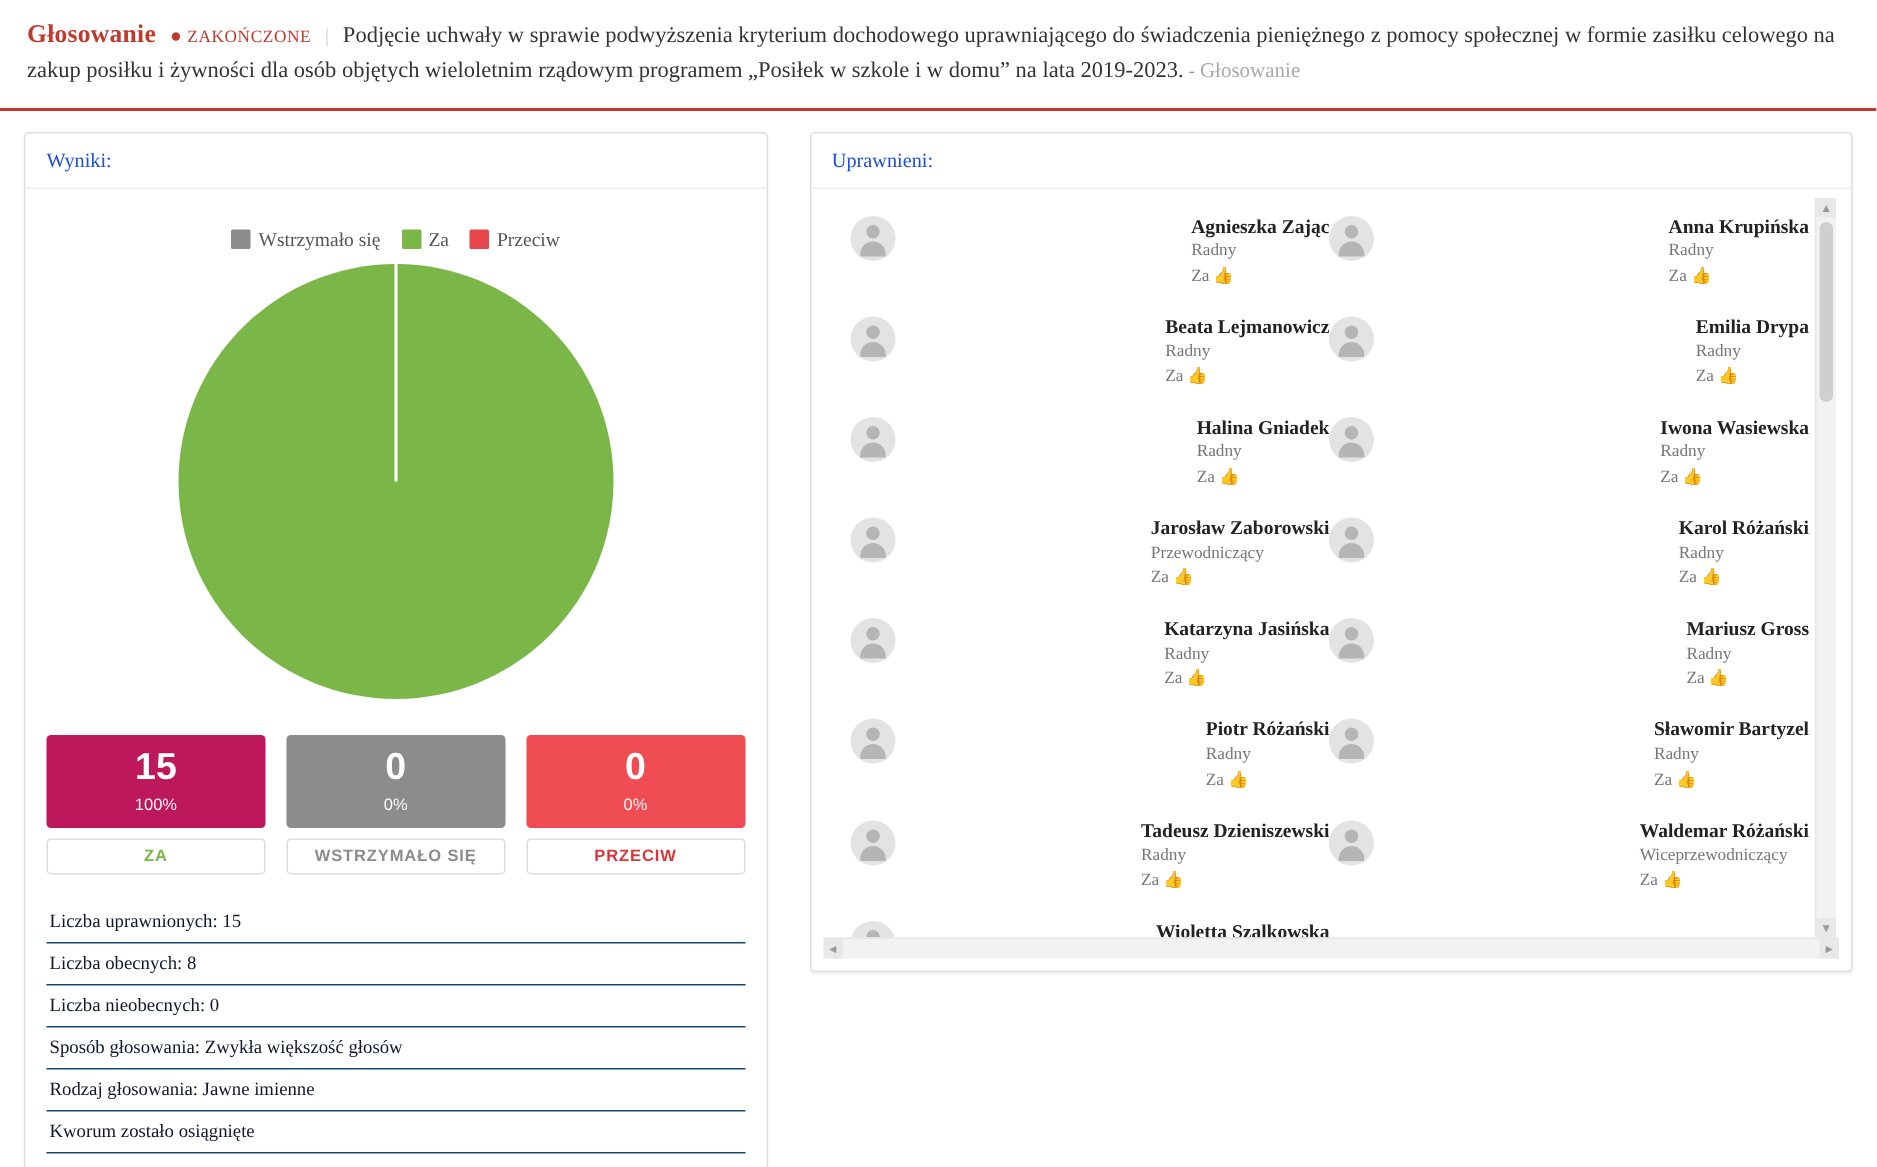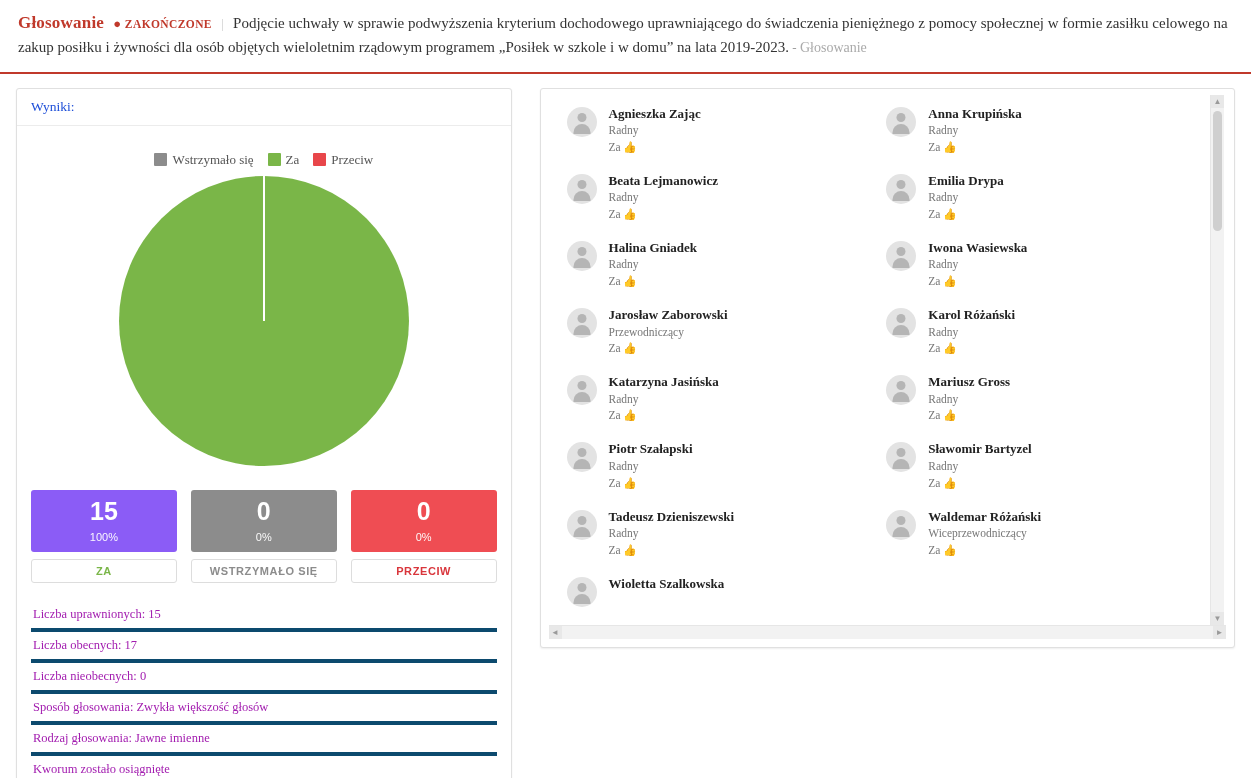--- a/index.html
+++ b/index.html
@@ -24,21 +24,21 @@
   }
   .header-title {
     color: #c0392b;
     font-weight: bold;
     font-size: 17px;
     letter-spacing: .2px;
   }
   .header-status {
     color: #c0392b;
     font-size: 11.5px;
-    font-weight: bold;
+    font-weight: normal;
     letter-spacing: .4px;
     margin-left: 6px;
     margin-top: 28px;
   }
   .header-status .dot {
     font-size: 13px;
     line-height: 1;
   }
   .header-sep {
     color: #cccccc;
@@ -161,43 +161,44 @@
     letter-spacing: .6px;
     padding: 5px 0;
     font-family: "Liberation Sans", sans-serif;
   }
 
   
   .stats {
     padding: 18px 14px 10px 14px;
   }
   .stat-row {
-    border-bottom: 4px solid #0c4a6e;
+    border-bottom: 1px solid #0c4a6e;
     padding: 6px 2px;
     font-size: 12.5px;
-    color: #a21caf;
+    color: #0f172a;
   }
 
   
   .voters-outer {
     flex: 1;
     position: relative;
     margin: 6px 8px 0 8px;
     overflow: hidden;
   }
   .voters-grid {
     display: flex;
     padding: 10px 20px 0 18px;
   }
   .voter-col { width: 50%; }
   .voter {
     display: flex;
     gap: 12px;
     align-items: flex-start;
     margin-bottom: 16px;
+    justify-content: space-between;
   }
   .avatar {
     width: 30px; height: 30px;
     border-radius: 50%;
     background: #e3e3e3;
     flex: none;
     position: relative;
     margin-top: 2px;
   }
   .avatar::before {
@@ -320,21 +321,21 @@
     </div>
 
     <div class="pie-wrap">
       <div class="pie" id="pie" style="background: conic-gradient(rgb(140, 140, 140) 0deg, rgb(140, 140, 140) 0deg, rgb(122, 182, 72) 0deg, rgb(122, 182, 72) 360deg, rgb(232, 70, 74) 360deg, rgb(232, 70, 74) 360deg);">
         <div class="pie-split"></div>
       </div>
     </div>
 
     <div class="results">
       <div class="result-col">
-        <div class="result-box" style="background:#8b5cf6">
+        <div class="result-box" style="background:#be185d">
           <div class="result-count">15</div>
           <div class="result-pct">100%</div>
         </div>
         <div class="result-label" style="color:#7ab648">ZA</div>
       </div>
       <div class="result-col">
         <div class="result-box" style="background:#8c8c8c">
           <div class="result-count">0</div>
           <div class="result-pct">0%</div>
         </div>
@@ -344,29 +345,30 @@
         <div class="result-box" style="background:#ef4d53">
           <div class="result-count">0</div>
           <div class="result-pct">0%</div>
         </div>
         <div class="result-label" style="color:#d9363c">PRZECIW</div>
       </div>
     </div>
 
     <div class="stats" id="stats">
         <div class="stat-row">Liczba uprawnionych: 15</div>
-        <div class="stat-row">Liczba obecnych: 17</div>
+        <div class="stat-row">Liczba obecnych: 8</div>
         <div class="stat-row">Liczba nieobecnych: 0</div>
         <div class="stat-row">Sposób głosowania: Zwykła większość głosów</div>
         <div class="stat-row">Rodzaj głosowania: Jawne imienne</div>
         <div class="stat-row">Kworum zostało osiągnięte</div>
       </div>
   </div>
 
   <div class="panel right-panel">
+    <div class="panel-head">Uprawnieni:</div>
 
     <div class="voters-outer">
       <div class="voters-grid">
         <div class="voter-col" id="voter-col-0">
             <div class="voter">
               <div class="avatar"></div>
               <div>
                 <div class="voter-name">Agnieszka Zając</div>
                 <div class="voter-role">Radny</div>
                 <div class="voter-vote"><span>Za</span><span class="thumb"> 👍</span></div>
@@ -400,21 +402,21 @@
               <div class="avatar"></div>
               <div>
                 <div class="voter-name">Katarzyna Jasińska</div>
                 <div class="voter-role">Radny</div>
                 <div class="voter-vote"><span>Za</span><span class="thumb"> 👍</span></div>
               </div>
             </div>
             <div class="voter">
               <div class="avatar"></div>
               <div>
-                <div class="voter-name">Piotr Szałapski</div>
+                <div class="voter-name">Piotr Różański</div>
                 <div class="voter-role">Radny</div>
                 <div class="voter-vote"><span>Za</span><span class="thumb"> 👍</span></div>
               </div>
             </div>
             <div class="voter">
               <div class="avatar"></div>
               <div>
                 <div class="voter-name">Tadeusz Dzieniszewski</div>
                 <div class="voter-role">Radny</div>
                 <div class="voter-vote"><span>Za</span><span class="thumb"> 👍</span></div>

